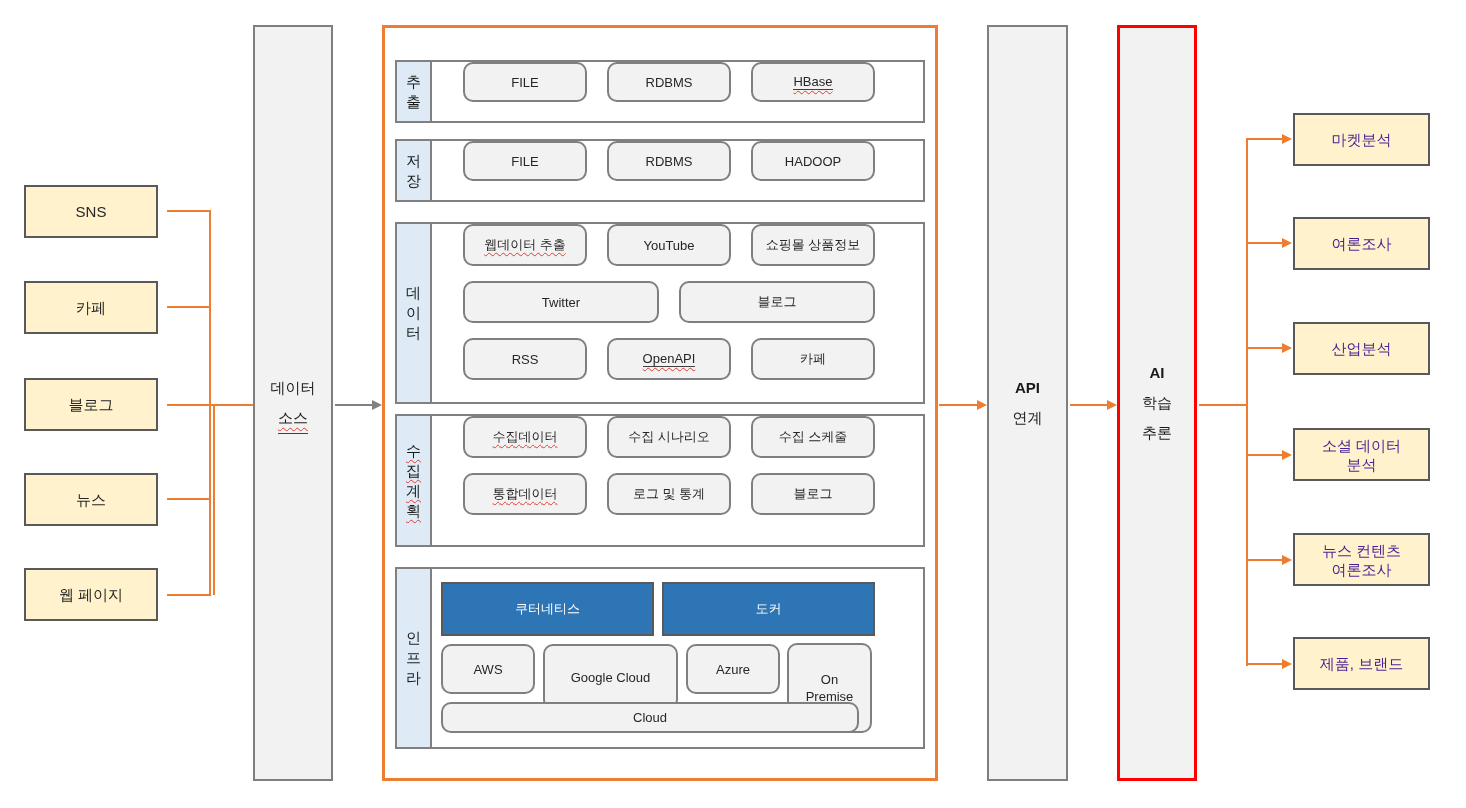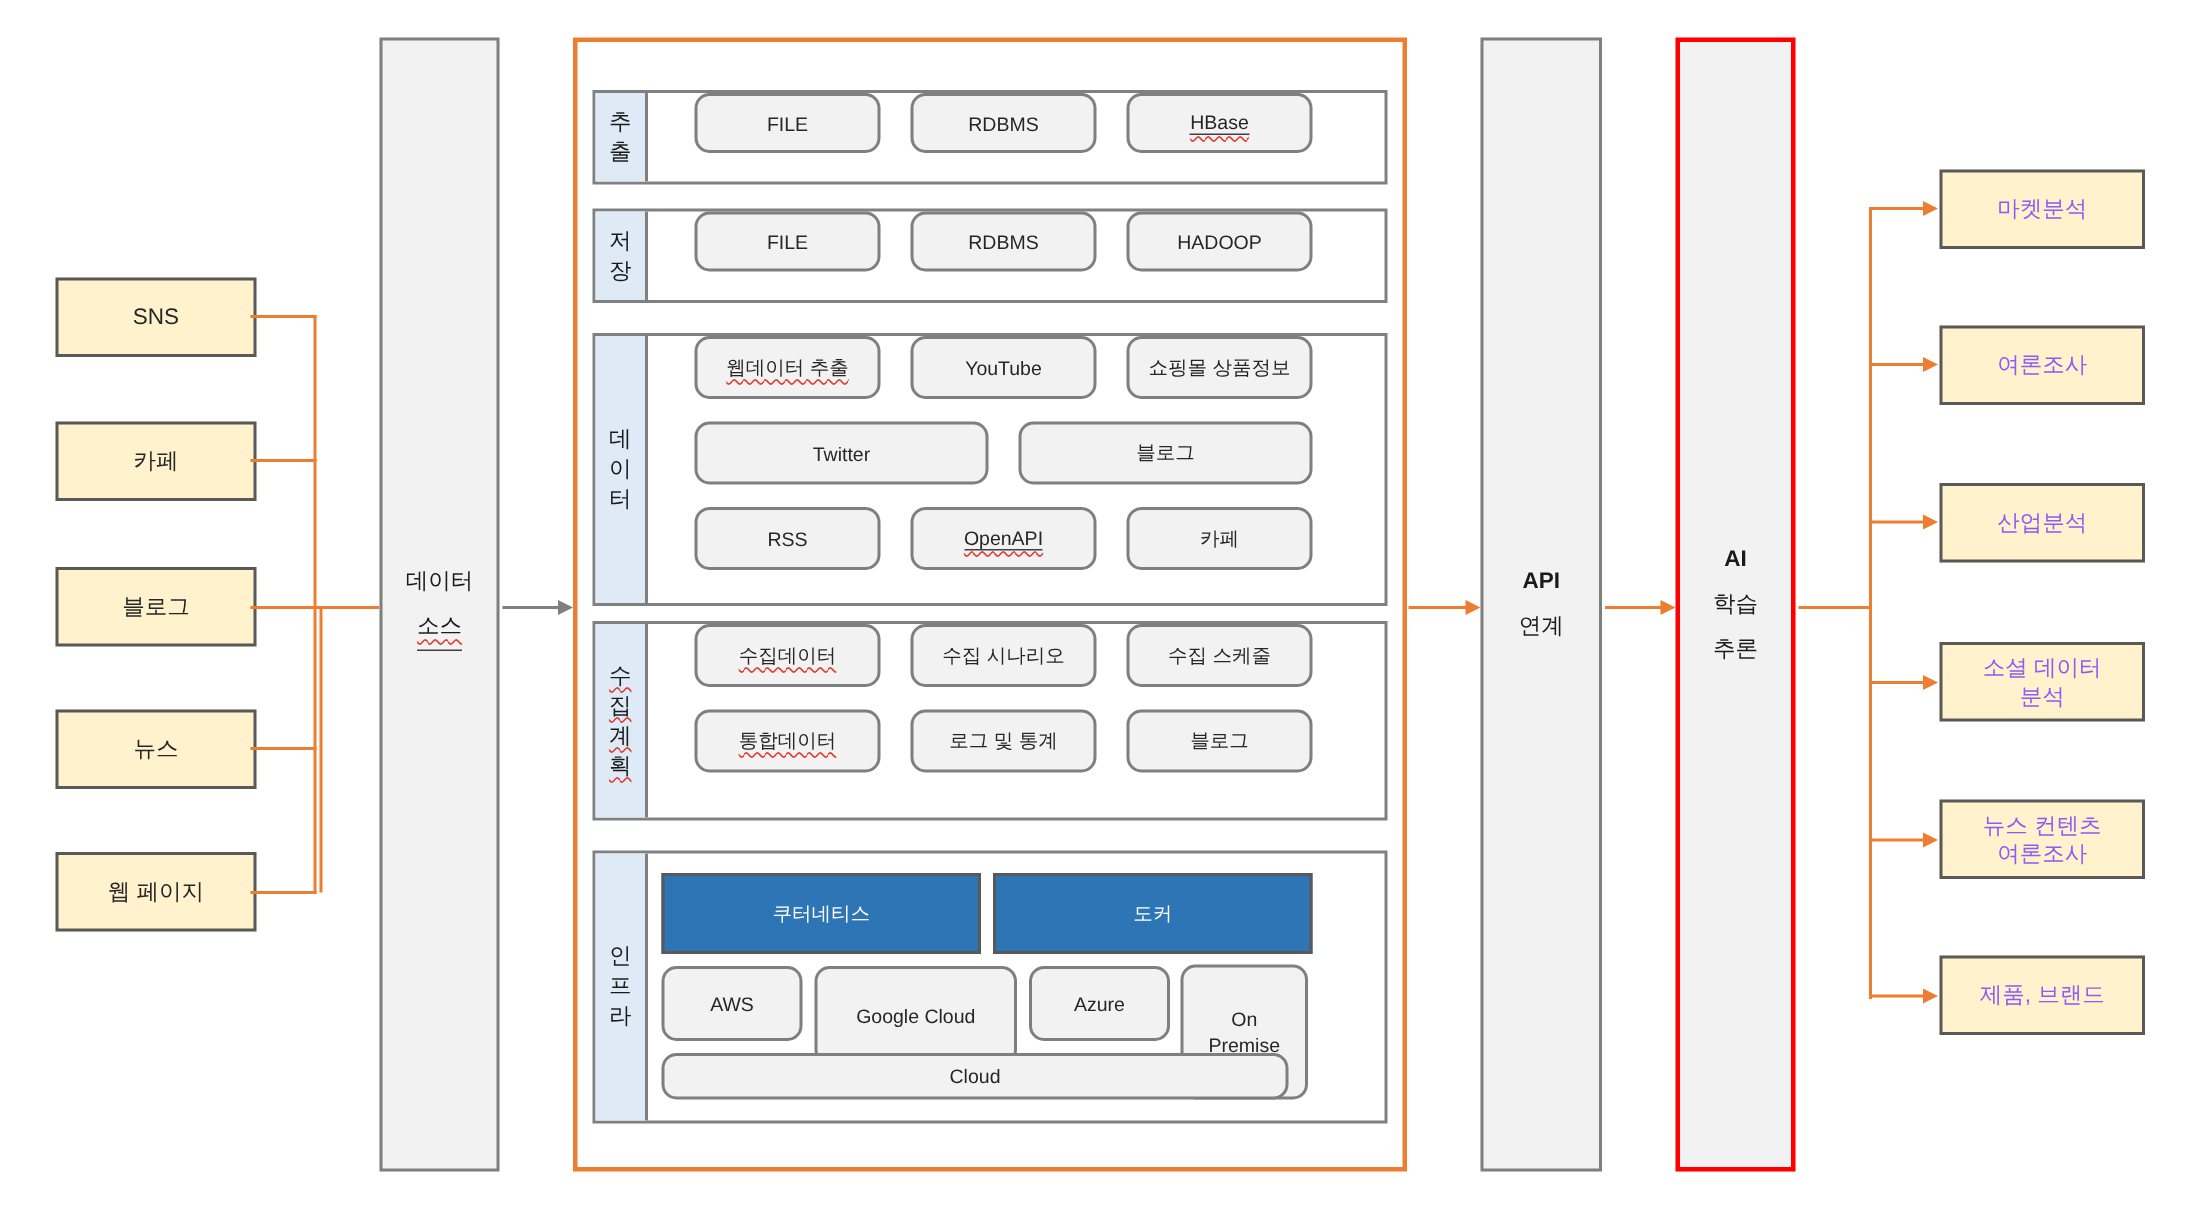--- a/index.html
+++ b/index.html
@@ -1,26 +1,26 @@
 <!DOCTYPE html>
 <html><head>
 <meta charset="utf-8">
 <style>
   html,body{margin:0;padding:0;background:#ffffff;}
   #canvas{
     position:relative;width:1466px;height:808px;background:#ffffff;overflow:hidden;
     font-family:"Liberation Sans","DejaVu Sans",sans-serif;color:#222;
   }
   
-  .ybox{position:absolute;left:37px;width:134px;height:53px;background:#FFF2CC;
+  .ybox{position:absolute;left:24px;width:134px;height:53px;background:#FFF2CC;
     border:2px solid #595959;box-sizing:border-box;display:flex;flex-direction:column;
     align-items:center;justify-content:center;font-size:15px;line-height:19px;color:#262626;}
   .obox{position:absolute;left:1293px;width:137px;height:53px;background:#FFF2CC;
     border:2px solid #595959;box-sizing:border-box;display:flex;flex-direction:column;
-    align-items:center;justify-content:center;font-size:15px;line-height:19px;color:#8b5cf6;}
+    align-items:center;justify-content:center;font-size:15px;line-height:19px;color:#4c1d95;}
   .pillar{position:absolute;top:25px;height:756px;background:#F2F2F2;border:2px solid #7F7F7F;
     box-sizing:border-box;display:flex;flex-direction:column;align-items:center;justify-content:center;
     font-size:15px;line-height:30px;color:#1a1a1a;}
   .frame{position:absolute;left:382px;top:25px;width:556px;height:756px;background:#ffffff;
     border:3px solid #ED7D31;box-sizing:border-box;}
   .srow{position:absolute;left:395px;width:530px;background:#ffffff;border:2px solid #808080;box-sizing:border-box;}
   .rlabel{position:absolute;left:0;top:0;bottom:0;width:33px;background:#DEEBF7;
     border-right:2px solid #808080;display:flex;flex-direction:column;align-items:center;
     justify-content:center;font-size:15px;line-height:20px;color:#1a1a1a;}
   .ritems{position:absolute;left:48px;right:48px;top:0;bottom:0;display:flex;

